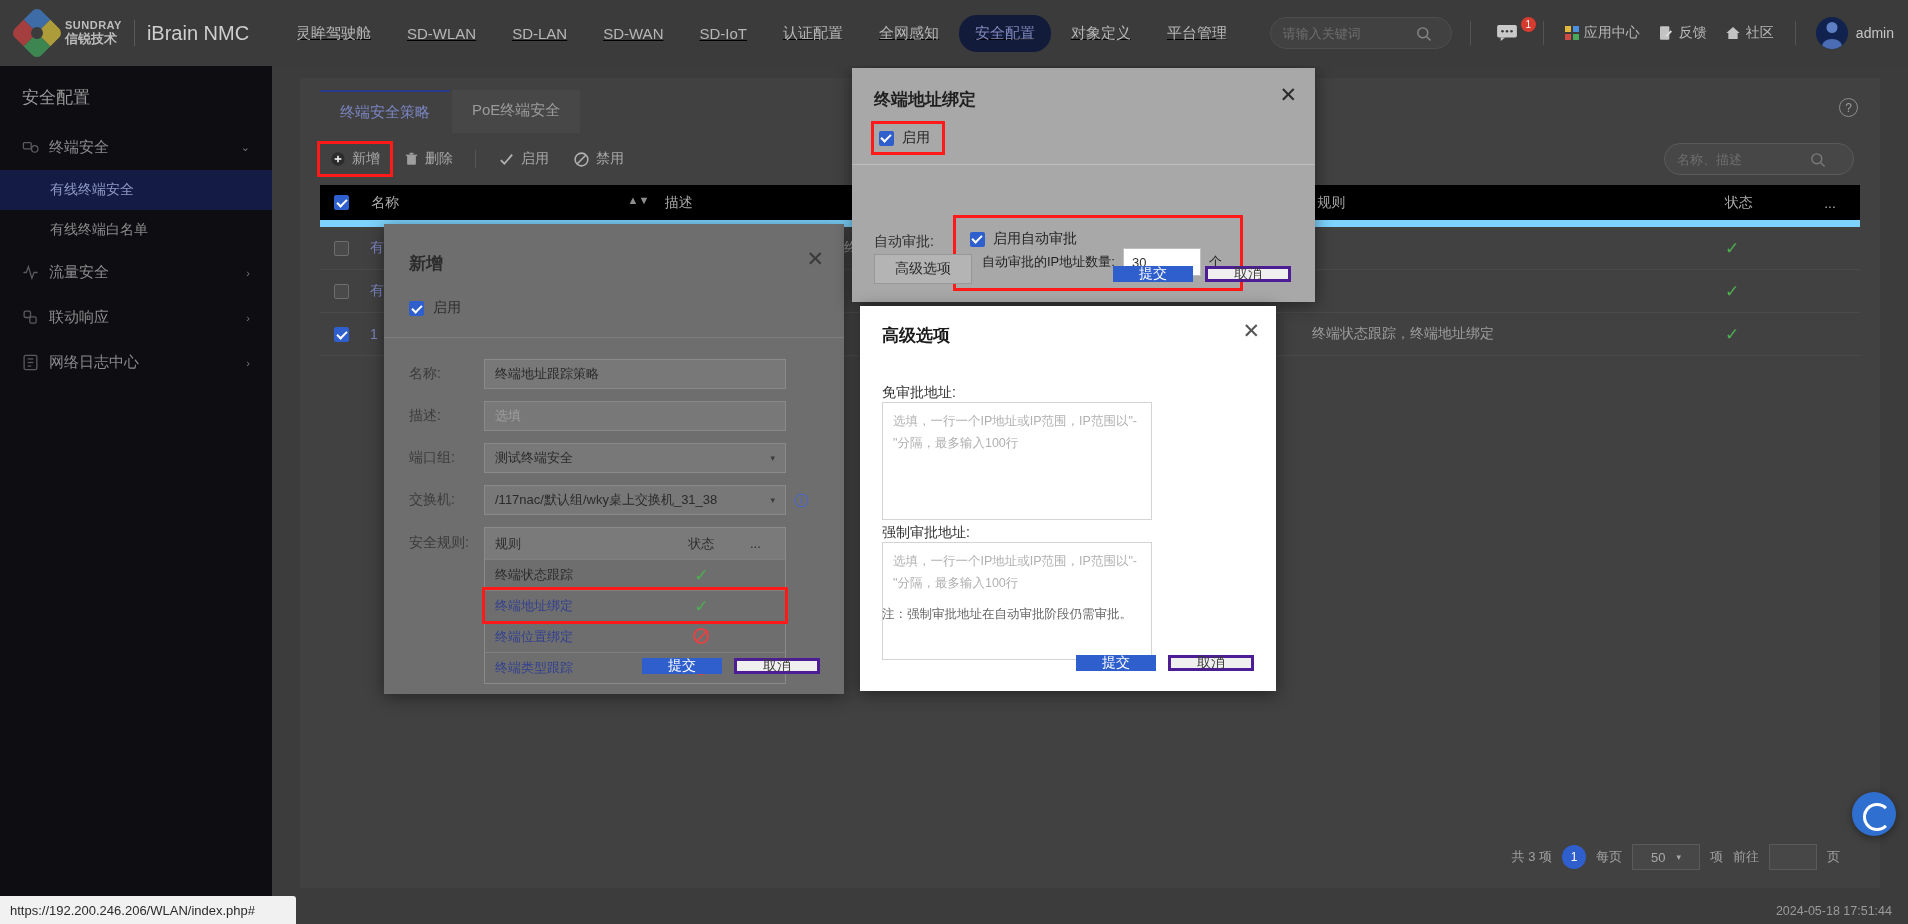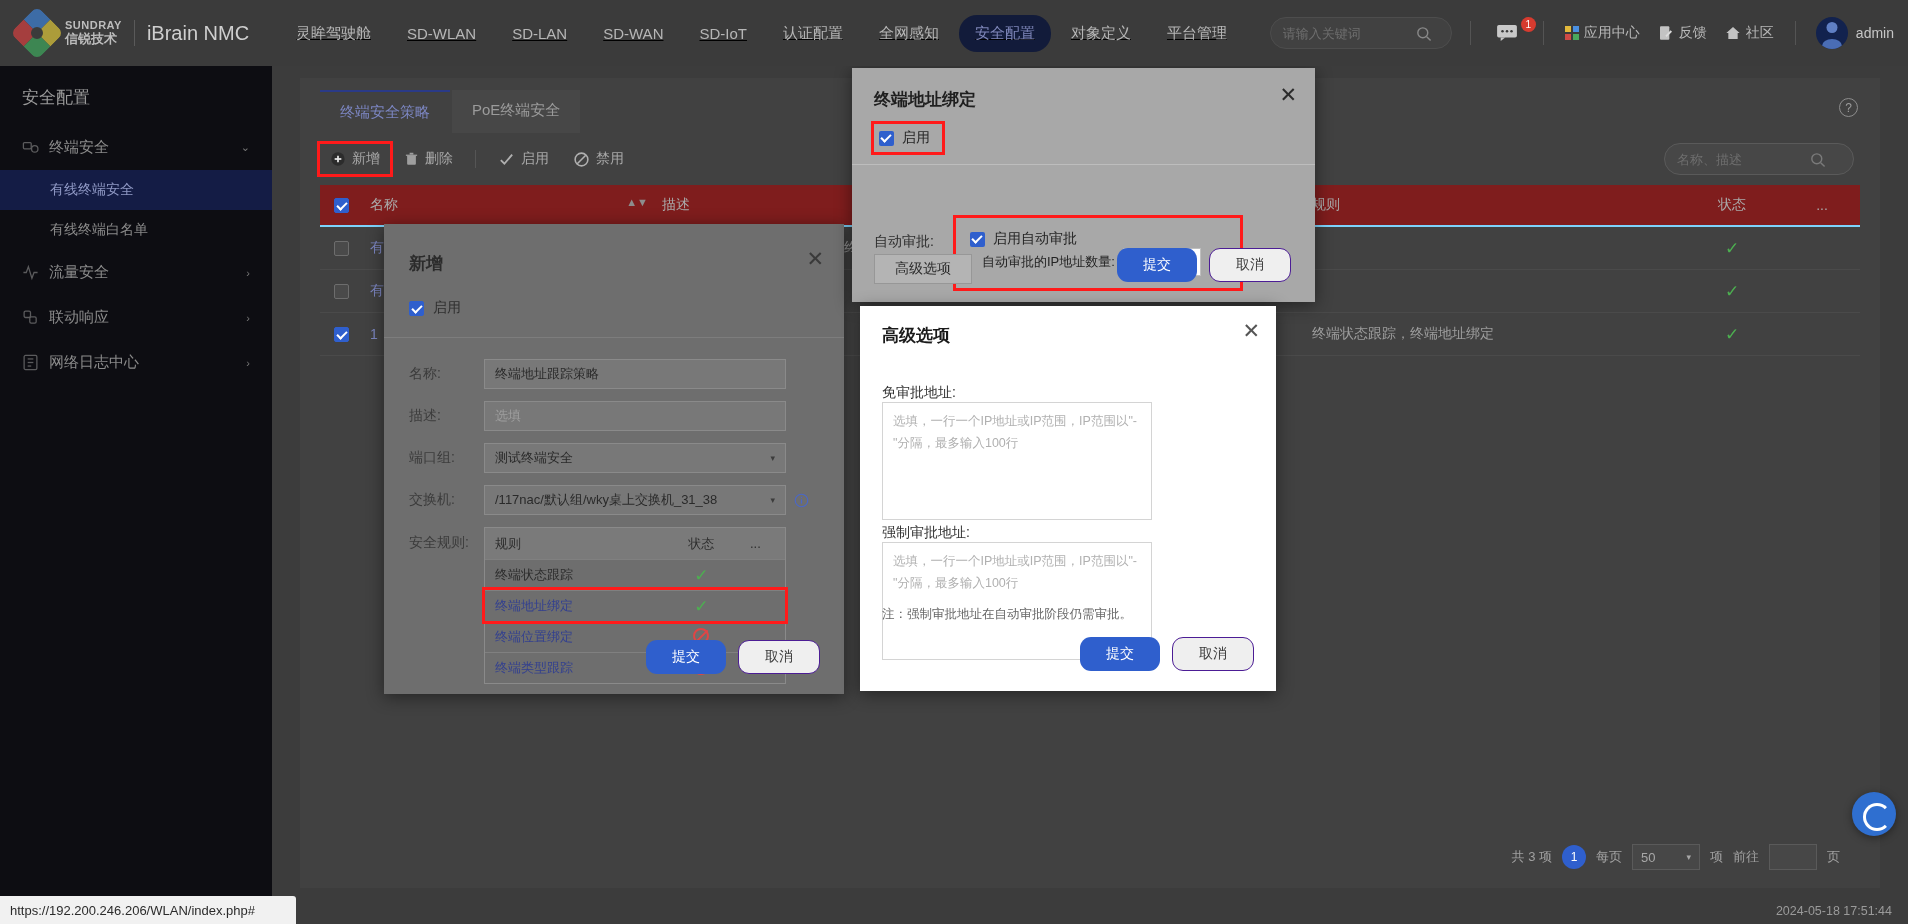--- a/index.html
+++ b/index.html
@@ -136,22 +136,23 @@
     padding: 6px 10px; cursor:pointer; white-space: nowrap;
   }
   .tb-sep { width:1px; height:18px; background:#555; margin:0 8px; }
   .highlight-box {
     outline: 3px solid #ff1a1a; outline-offset: 0px;
   }
 
   .tbl { width: 100%; padding: 0 20px; }
   .tbl-head {
     display:flex; align-items:center; height: 42px;
-    background:#7f1d1d; color:#aaa; font-size:14px;
-    border-bottom:2px solid #7dd3fc;
+    background:#000000; color:#aaa; font-size:14px;
+    border-bottom:7px solid #7dd3fc;
+    justify-content:space-between;
   }
   .tbl-row {
     display:flex; align-items:center; height: 43px;
     color:#9d9d9d; font-size:14px;
     border-bottom:1px solid #4a4a4a;
   }
   .c-chk { width: 42px; display:flex; justify-content:center; }
   .c-name { width: 300px; padding-left: 8px; }
   .c-desc { width: 470px; }
   .c-port { width: 180px; }
@@ -183,21 +184,21 @@
     display:flex; align-items:center; justify-content:flex-end;
     gap: 10px; padding-right: 40px; color:#a0a0a0; font-size:13px;
   }
   .page-num {
     width:24px;height:24px;border-radius:50%;background:#2f5fcd;color:#fff;
     display:flex;align-items:center;justify-content:center;font-size:12px;
   }
   .pg-select {
     border:1px solid #5a5a5a; background:#474747; color:#a8a8a8;
     height:26px; width:68px; display:flex; align-items:center;
-    justify-content:space-between; padding: 0 8px; font-size:13px;
+    justify-content:space-between; padding: 0 18px; font-size:13px;
   }
   .pg-input { border:1px solid #5a5a5a; background:#474747; width:48px; height:26px; }
 
   
   .dlg { position:absolute; box-shadow: 0 3px 16px rgba(0,0,0,.45); }
   .dlg-title { font-size:17px; font-weight:bold; }
   .dlg-x { position:absolute; font-size:21px; cursor:pointer; line-height:1; }
 
   
   #dlg-add {
@@ -223,25 +224,25 @@
   .rules-row {
     display:flex; align-items:center; height:31px; font-size:13px;
     padding: 0 10px; border-top:1px solid #808080; color:#33408f;
   }
   .r-name { width: 175px; }
   .r-state { width: 70px; text-align:center; }
   .r-more { width: 40px; text-align:center; }
 
   .dlg-foot { position:absolute; bottom: 20px; right: 24px; display:flex; gap: 12px; }
   .btn {
-    height: 34px; padding: 0 26px; font-size:14px; cursor:pointer;
-    display:flex; align-items:center; justify-content:center;border-radius:11px;
+    height: 16px; padding: 0 26px; font-size:14px; cursor:pointer;
+    display:flex; align-items:center; justify-content:center;
   }
   .btn-primary { background:#2f5fcd; color:#fff; }
-  .btn-ghost { background:#efefef; border:1px solid #4c1d95; color:#3a3a3a; }
+  .btn-ghost { background:#efefef; border:3px solid #4c1d95; color:#3a3a3a; }
 
   
   #dlg-bind {
     left: 852px; top: 68px; width: 463px; height: 234px;
     background: #a8a8a8; color:#242424;
   }
   #dlg-bind .dlg-title { position:absolute; left:22px; top:20px; color:#1f1f1f; }
   #dlg-bind .dlg-x { right: 18px; top: 16px; color:#2b2b2b; }
   .bind-enable { position:absolute; left:22px; top:56px; display:flex; align-items:center; gap:8px; padding: 5px 12px 5px 5px;}
   .bind-divider { position:absolute; left:0; top:96px; width:100%; height:1px; background:#bdbdbd; }

